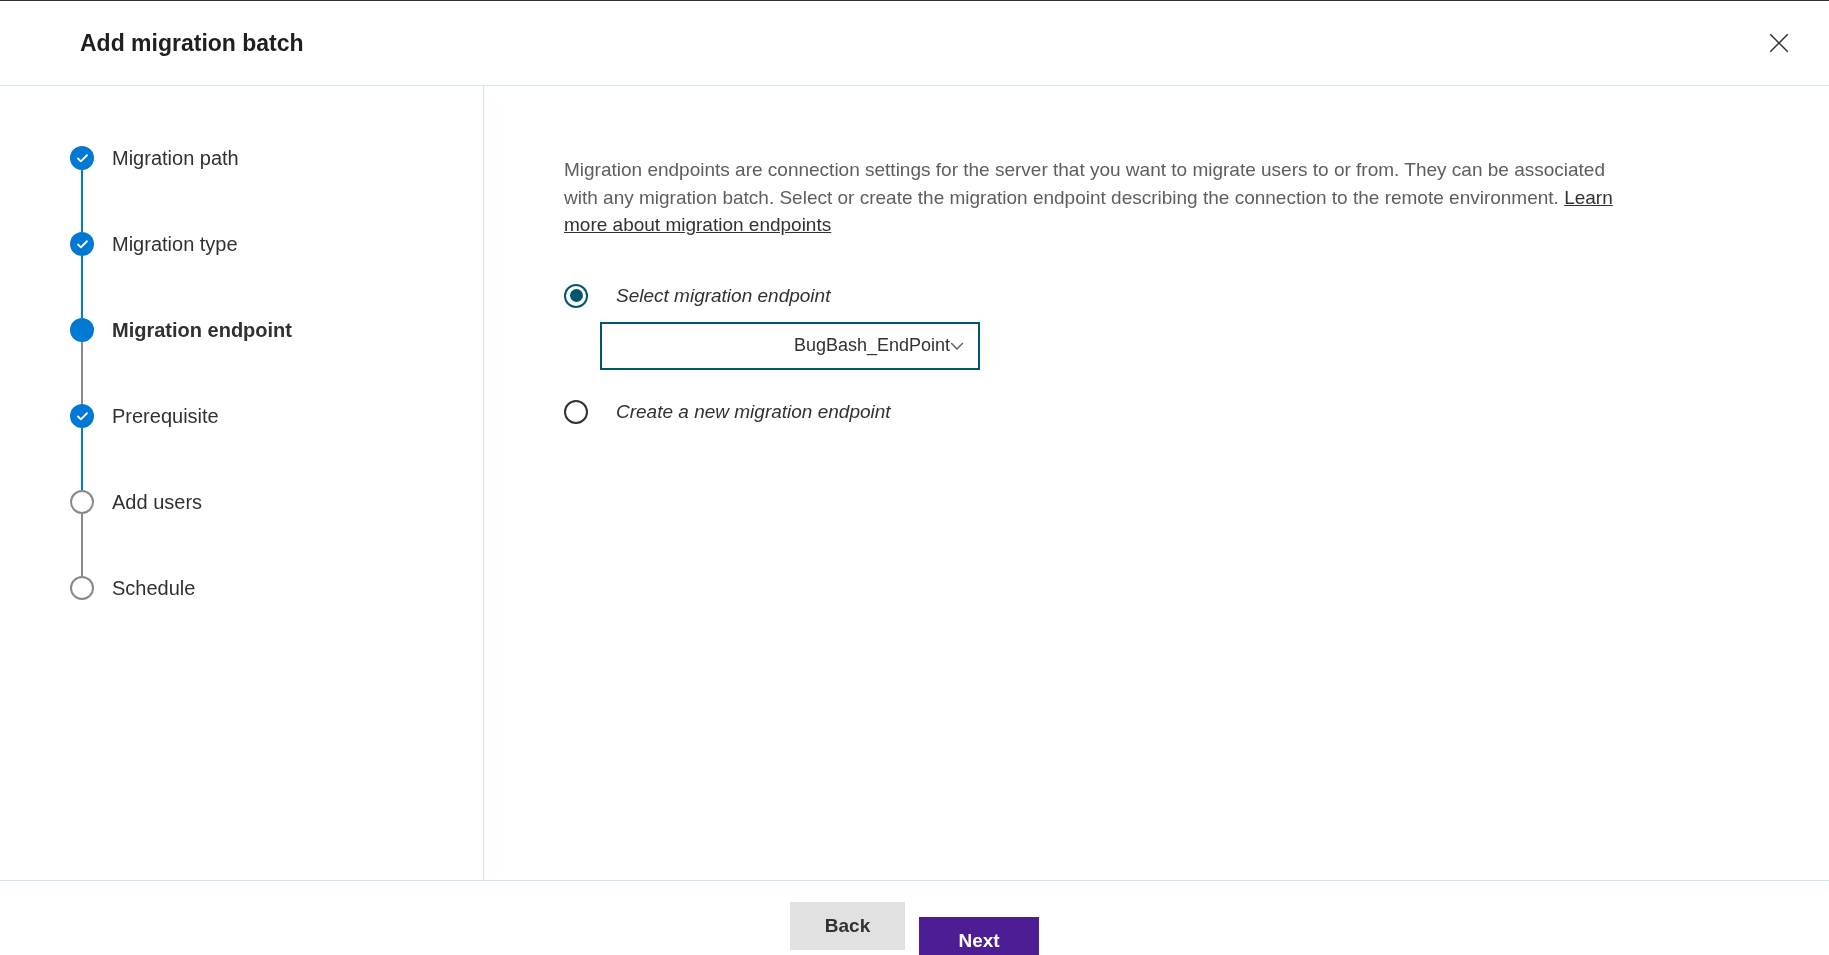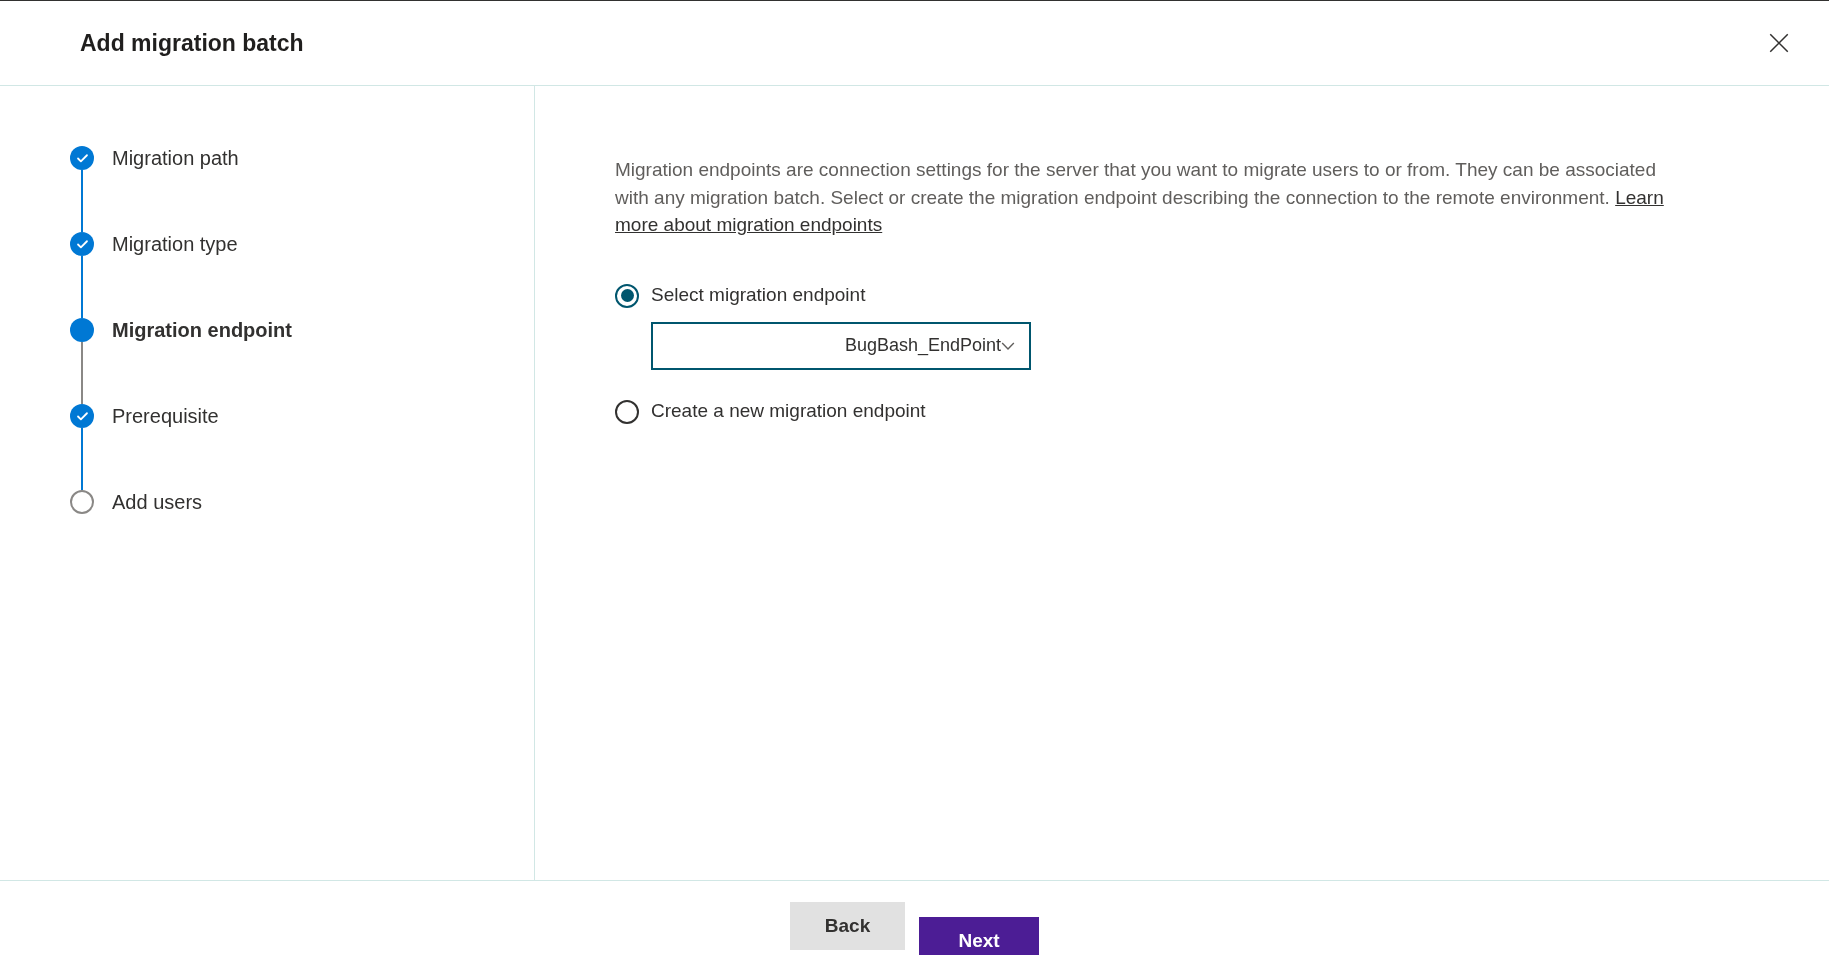--- a/index.html
+++ b/index.html
@@ -40,21 +40,21 @@
     }
     .close-btn svg {
       width: 20px;
       height: 20px;
     }
     .body {
       display: flex;
       height: calc(100% - 70px - 90px);
     }
     .sidebar {
-      width: 535px;
+      width: 484px;
       border-right: 1px solid #d1e7e5;
       padding: 60px 40px 40px 70px;
     }
     .step-list {
       list-style: none;
       position: relative;
     }
     .step-item {
       display: flex;
       align-items: center;
@@ -135,23 +135,24 @@
       color: #323130;
       text-decoration: underline;
     }
     .radio-group {
       display: flex;
       flex-direction: column;
       gap: 30px;
     }
     .radio-wrapper {
       display: flex;
-      align-items: flex-start;
-      gap: 12px;
-      cursor: pointer;
+      align-items: center;
+      gap: 28px;
+      cursor: pointer;
+      font-style: italic;
     }
     .radio-circle {
       width: 24px;
       height: 24px;
       border-radius: 50%;
       border: 2px solid #323130;
       display: flex;
       align-items: center;
       justify-content: center;
       flex-shrink: 0;
@@ -264,20 +265,25 @@
               <path d="M13.5 4L6 11.5 2.5 8" stroke="#fff" stroke-width="2.2" fill="none" stroke-linecap="round" stroke-linejoin="round"></path>
             </svg>
           </span>
         <span class="step-connector active"></span>
         <span class="step-label">Prerequisite</span>
       </li>
       <li class="step-item step-upcoming">
         <span class="step-icon"></span>
         <span class="step-connector"></span>
         <span class="step-label">Add users</span>
+      </li>
+      <li class="step-item step-upcoming">
+        <span class="step-icon"></span>
+
+        <span class="step-label">Schedule</span>
       </li>
     </ul>
   </nav>
 
   <main class="main">
     <p class="description">
       <span>Migration endpoints are connection settings for the server that you want to migrate users to or from. They can be associated with any migration batch. Select or create the migration endpoint describing the connection to the remote environment. </span><a href="#">Learn more about migration endpoints</a>
     </p>
 
     <div class="radio-group">

